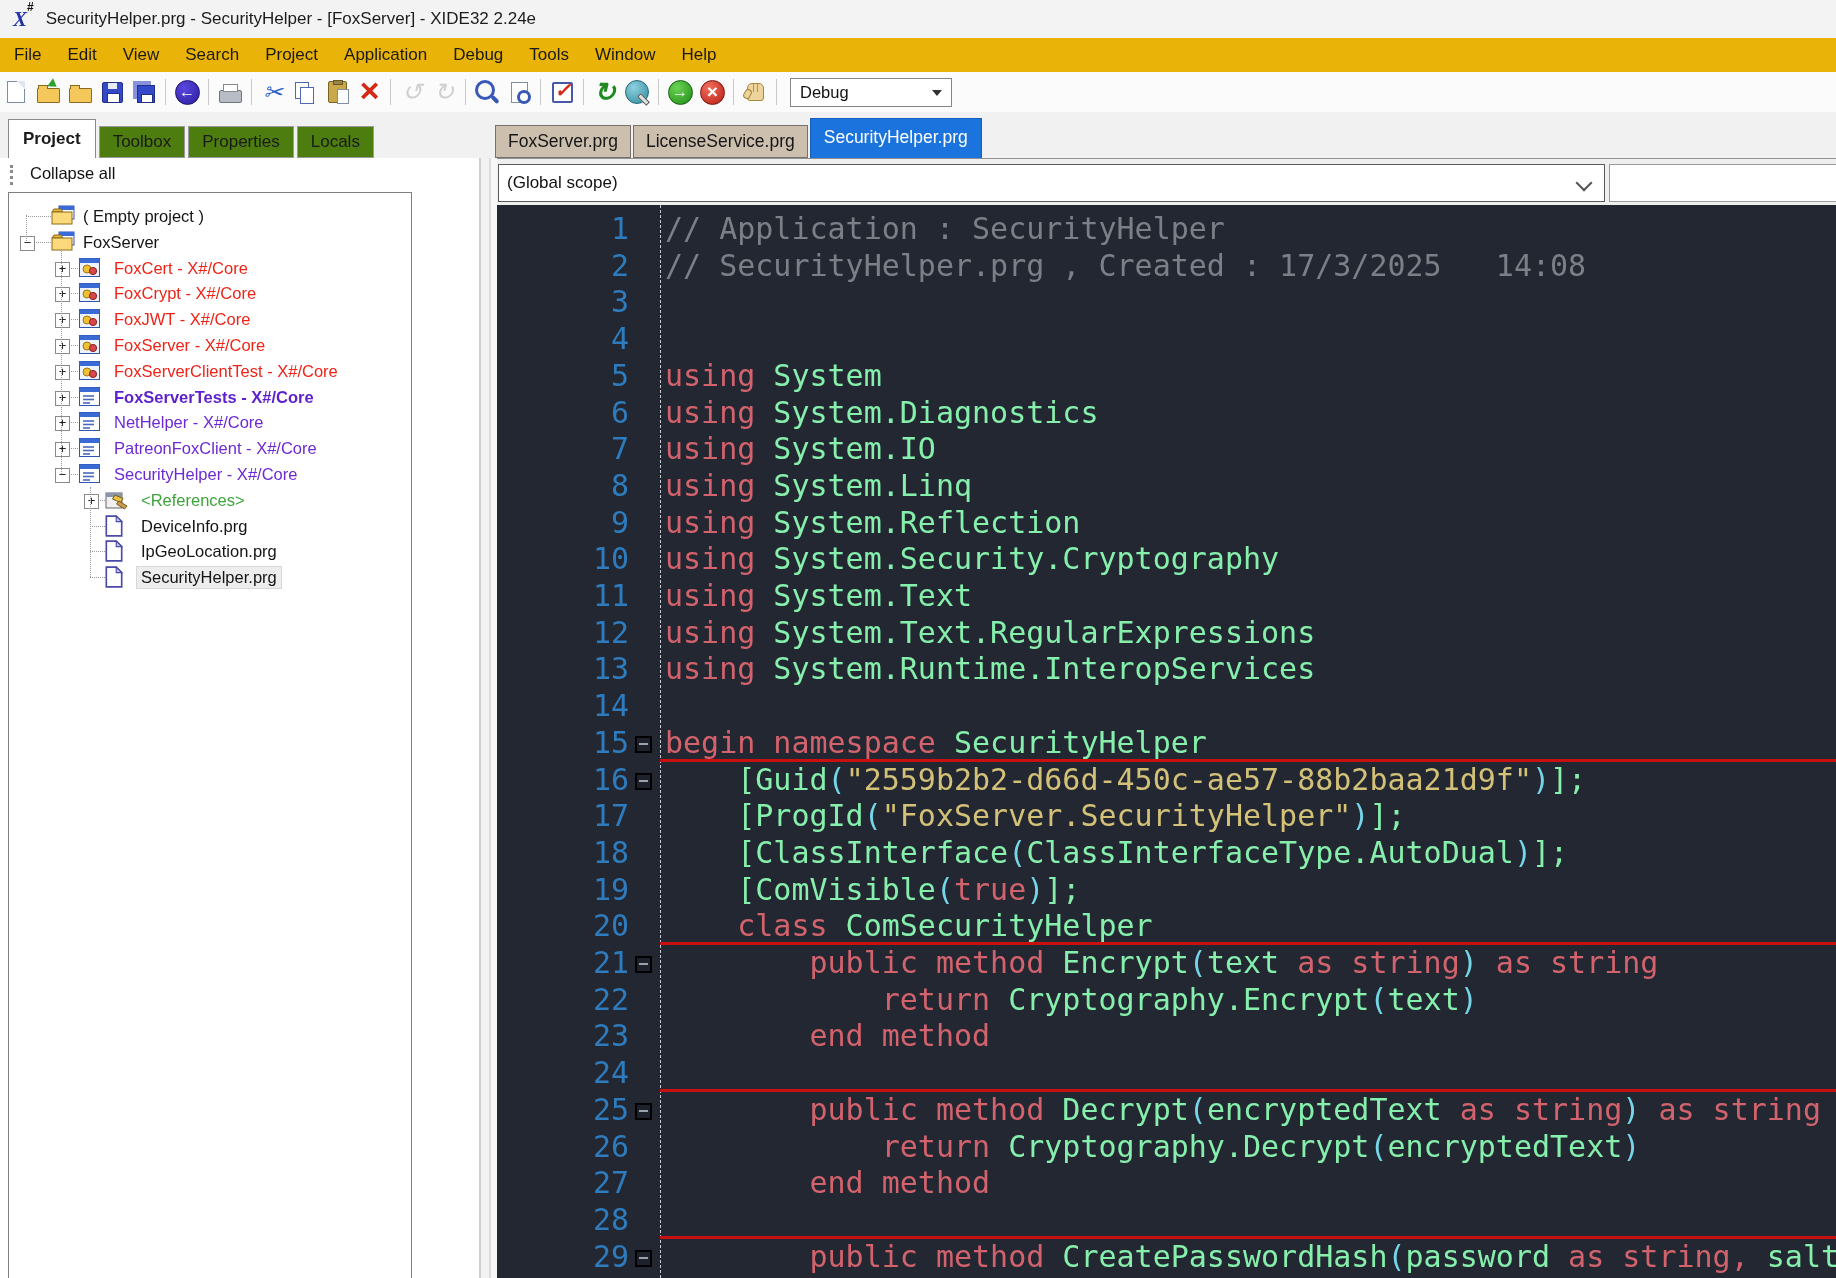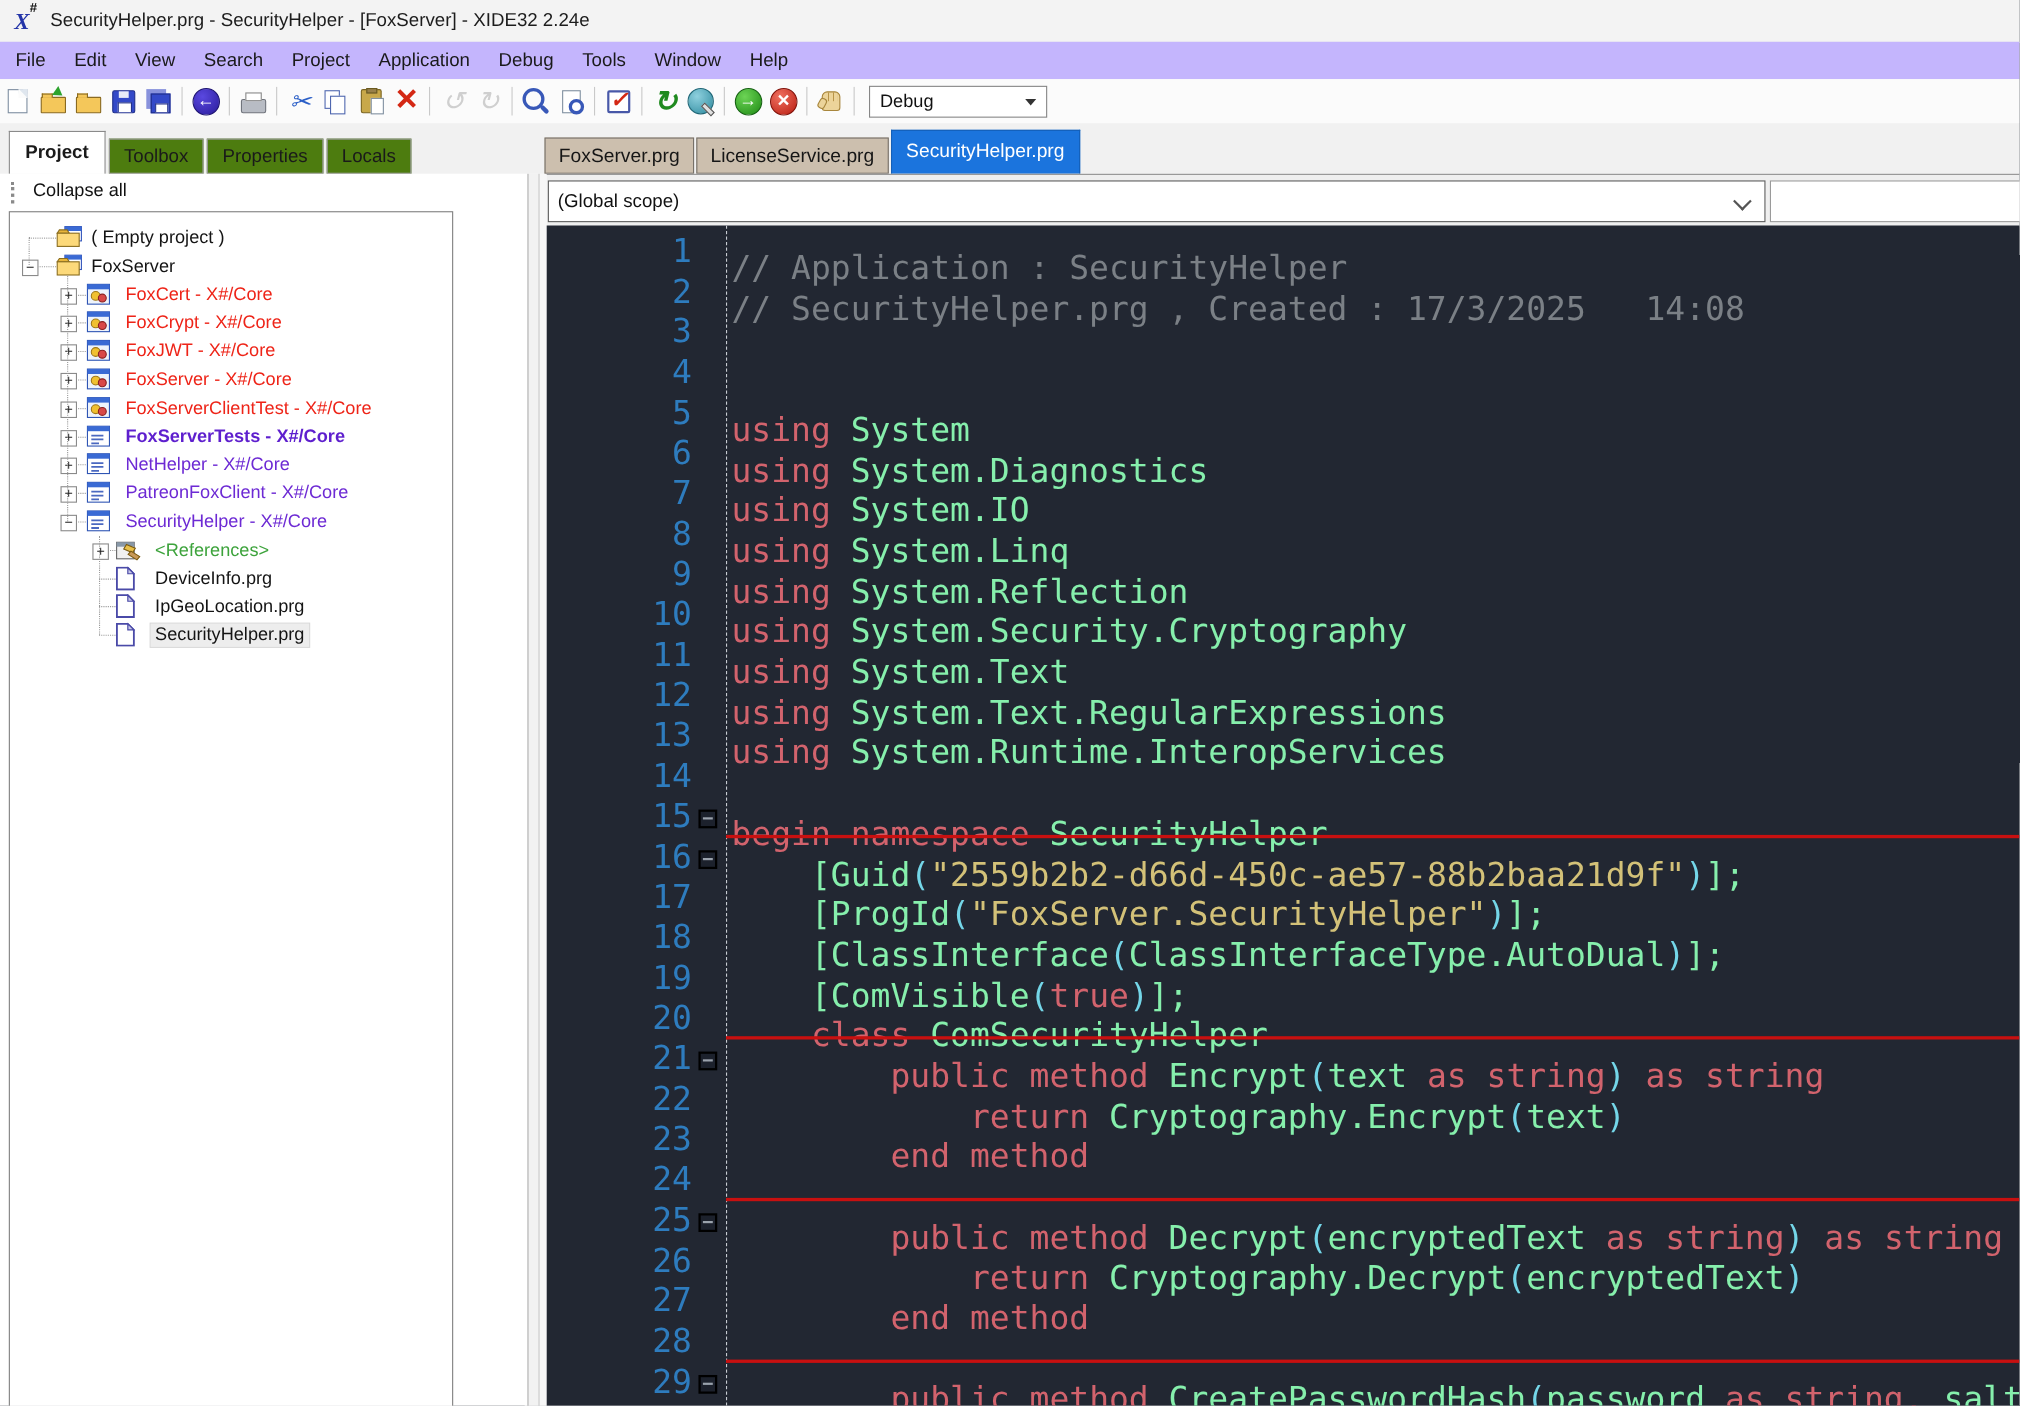--- a/index.html
+++ b/index.html
@@ -6,21 +6,21 @@
   body{width:1836px;height:1278px;position:relative;overflow:hidden;background:#ffffff;
        font-family:"Liberation Sans",sans-serif;-webkit-font-smoothing:antialiased;}
   
   #titlebar{position:absolute;left:0;top:0;width:1836px;height:38px;background:#f3f3f3;
             border-bottom:1px solid #e3e3e3;display:flex;align-items:center;}
   #applogo{margin-left:13px;font-family:"Liberation Serif",serif;font-style:italic;font-weight:bold;
            font-size:21px;color:#2334a8;}
   #applogo sup{font-family:"Liberation Sans",sans-serif;font-style:normal;font-size:12px;color:#111;top:-7px;position:relative;}
   #wintitle{margin-left:12px;font-size:17px;color:#1c1c1c;}
   
-  #menubar{position:absolute;left:0;top:38px;width:1836px;height:34px;background:#c4b5fd;
+  #menubar{position:absolute;left:0;top:38px;width:1836px;height:34px;background:#eab308;
            display:flex;align-items:center;}
   .menu-item{padding:0 13px;font-size:17px;color:#1a1a1a;line-height:34px;cursor:default;}
   .menu-item:first-child{margin-left:1px;}
   
   #toolbar{position:absolute;left:0;top:72px;width:1836px;height:40px;background:#fbfbfb;
            display:flex;align-items:center;}
   .tbtn{width:30px;height:32px;margin:0 1px;display:flex;align-items:center;justify-content:center;position:relative;}
   .tbtn.disabled{filter:grayscale(1);opacity:.45;}
   .tsep{width:1px;height:26px;background:#c9c9c9;margin:0 5px;}
   .g{position:relative;display:block;}
@@ -118,21 +118,21 @@
   #scopeval{position:absolute;left:8px;top:8px;font-size:17px;color:#111;}
   #scopechev{position:absolute;right:14px;top:12px;width:10px;height:10px;border-right:2px solid #555;border-bottom:2px solid #555;transform:rotate(45deg);}
   #scopebox2{position:absolute;left:1112px;top:5px;width:230px;height:36px;background:#fff;border:1px solid #9a9a9a;}
   #codearea{position:absolute;left:20px;top:47px;width:1339px;height:1073px;background:#222732;overflow:hidden;
             font-family:"DejaVu Sans Mono",monospace;font-size:30px;}
   #indentguide{position:absolute;left:163px;top:0;height:1073px;border-left:1px dashed #c8ccd2;}
   .code-line{position:absolute;left:0;width:1339px;height:37px;}
   .ln{position:absolute;left:0;top:0;width:132px;text-align:right;color:#2e7cbe;line-height:37px;}
   .fold{position:absolute;left:138px;top:12px;width:13px;height:13px;border:2px solid #000;background:#1c212c;}
   .fold::after{content:"";position:absolute;left:2px;top:5px;width:9px;border-top:2px solid #9aa2ac;}
-  .ltext{position:absolute;left:168px;top:16px;white-space:pre;line-height:37px;}
+  .ltext{position:absolute;left:168px;top:0;white-space:pre;line-height:37px;}
   .redbar{position:absolute;left:163px;right:0;top:-2px;height:3px;background:#c81010;}
   .tk-kw{color:#d2636d;} .tk-id{color:#86efac;} .tk-com{color:#7b8086;}
   .tk-str{color:#d3c178;} .tk-par{color:#74d6e8;}
 </style>
 </head>
 <body>
 
 <div id="titlebar">
   <span id="applogo">X<sup>#</sup></span>
   <span id="wintitle">SecurityHelper.prg - SecurityHelper - [FoxServer] - XIDE32 2.24e</span>

